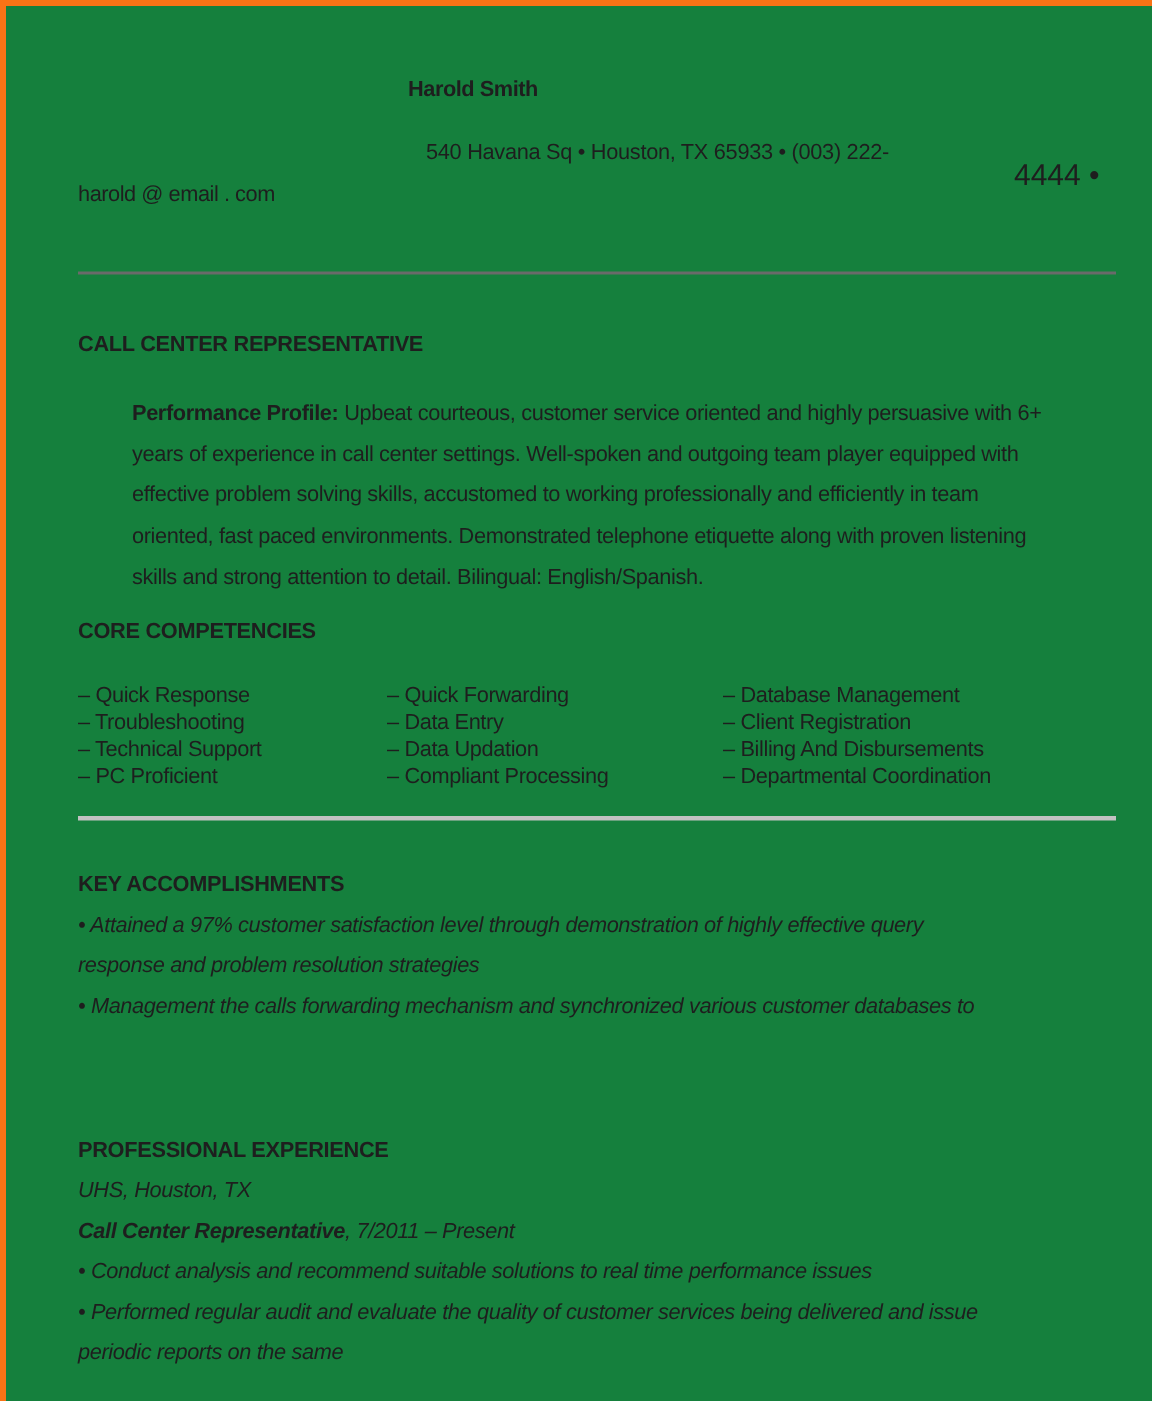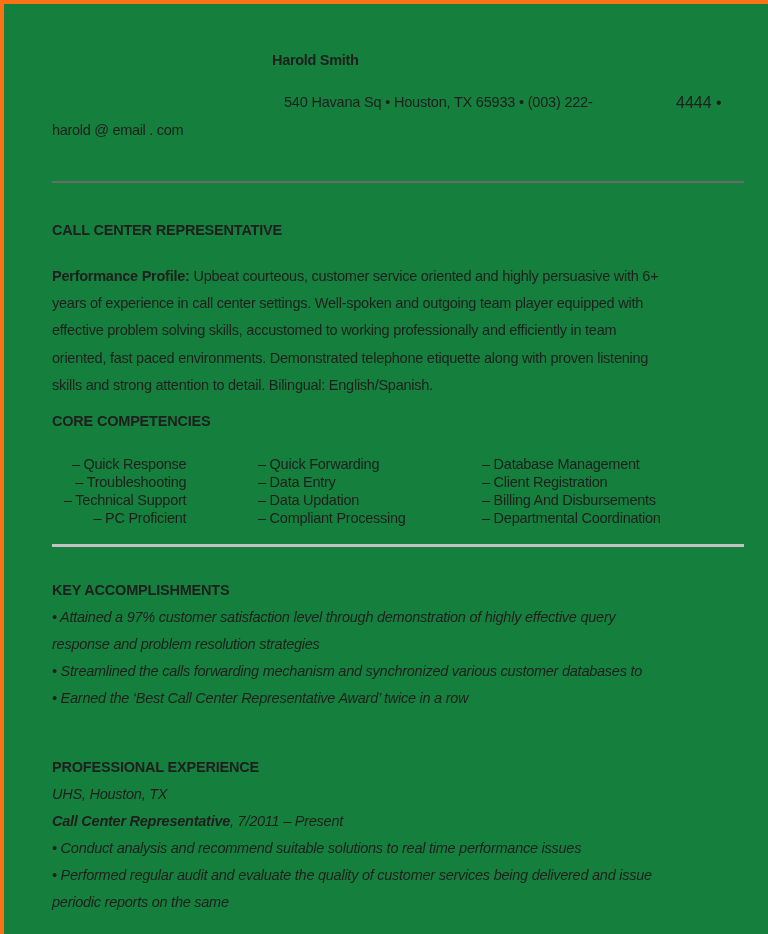--- a/index.html
+++ b/index.html
@@ -28,22 +28,22 @@
       font-size: 14.5px; font-weight: bold;
       letter-spacing: -0.3px;
     }
     .addr {
       left: 236px; top: 90px;
       font-size: 14.5px;
       letter-spacing: -0.2px;
       margin-left: 44px;
     }
     .phone2 {
-      left: 672px; top: 90px;
-      font-size: 16px;
+      left: 672px; top: 102px;
+      font-size: 20px;
     }
     .email {
       left: 48px; top: 118px;
       font-size: 14.5px;
       letter-spacing: -0.3px;
     }
     .rule-dark {
       position: absolute;
       left: 48px; top: 177px;
       width: 692px; height: 2px;
@@ -61,32 +61,32 @@
     }
     .h-title { left: 48px; top: 218px; }
     .profile {
       position: absolute;
       left: 48px; top: 259px;
       width: 700px;
       font-size: 14.5px;
       line-height: 27.2px;
       letter-spacing: -0.25px;
     }
-    .profile .line { display: block; white-space: nowrap; }
+    .profile .line { display: block; white-space: nowrap; margin-left: 36px; }
     .profile b { font-weight: bold; }
     .h-core { left: 48px; top: 409px; }
     .comp-col {
       position: absolute;
       top: 451px;
       font-size: 14.5px;
       line-height: 18px;
       letter-spacing: -0.25px;
     }
     .comp-col div { white-space: nowrap; }
-    .col1 { left: 60px; text-align: right; }
+    .col1 { left: 48px; }
     .col2 { left: 254px; }
     .col3 { left: 478px; }
     .h-key { left: 48px; top: 578px; }
     .list {
       position: absolute;
       left: 48px;
       width: 700px;
       font-size: 14.5px;
       line-height: 27px;
       letter-spacing: -0.25px;
@@ -138,22 +138,21 @@
     <div>– Billing And Disbursements</div>
     <div>– Departmental Coordination</div>
   </div>
 
   <div class="rule-light"></div>
 
   <div class="abs heading h-key">KEY ACCOMPLISHMENTS</div>
   <div class="list acc-list">
     <span class="line">• Attained a 97% customer satisfaction level through demonstration of highly effective query</span>
     <span class="line">response and problem resolution strategies</span>
-    <span class="line">• Streamlined the calls forwarding mechanism and synchronized various customer databases to</span>
-    <span class="line">• Earned the ‘Best Call Center Representative Award’ twice in a row</span>
+    <span class="line">• Management the calls forwarding mechanism and synchronized various customer databases to</span>
   </div>
 
   <div class="abs heading h-exp">PROFESSIONAL EXPERIENCE</div>
   <div class="list exp-block">
     <span class="line">UHS, Houston, TX</span>
     <span class="line"><b>Call Center Representative</b><span>, 7/2011 – Present</span></span>
     <span class="line">• Conduct analysis and recommend suitable solutions to real time performance issues</span>
     <span class="line">• Performed regular audit and evaluate the quality of customer services being delivered and issue</span>
     <span class="line">periodic reports on the same</span>
   </div>

